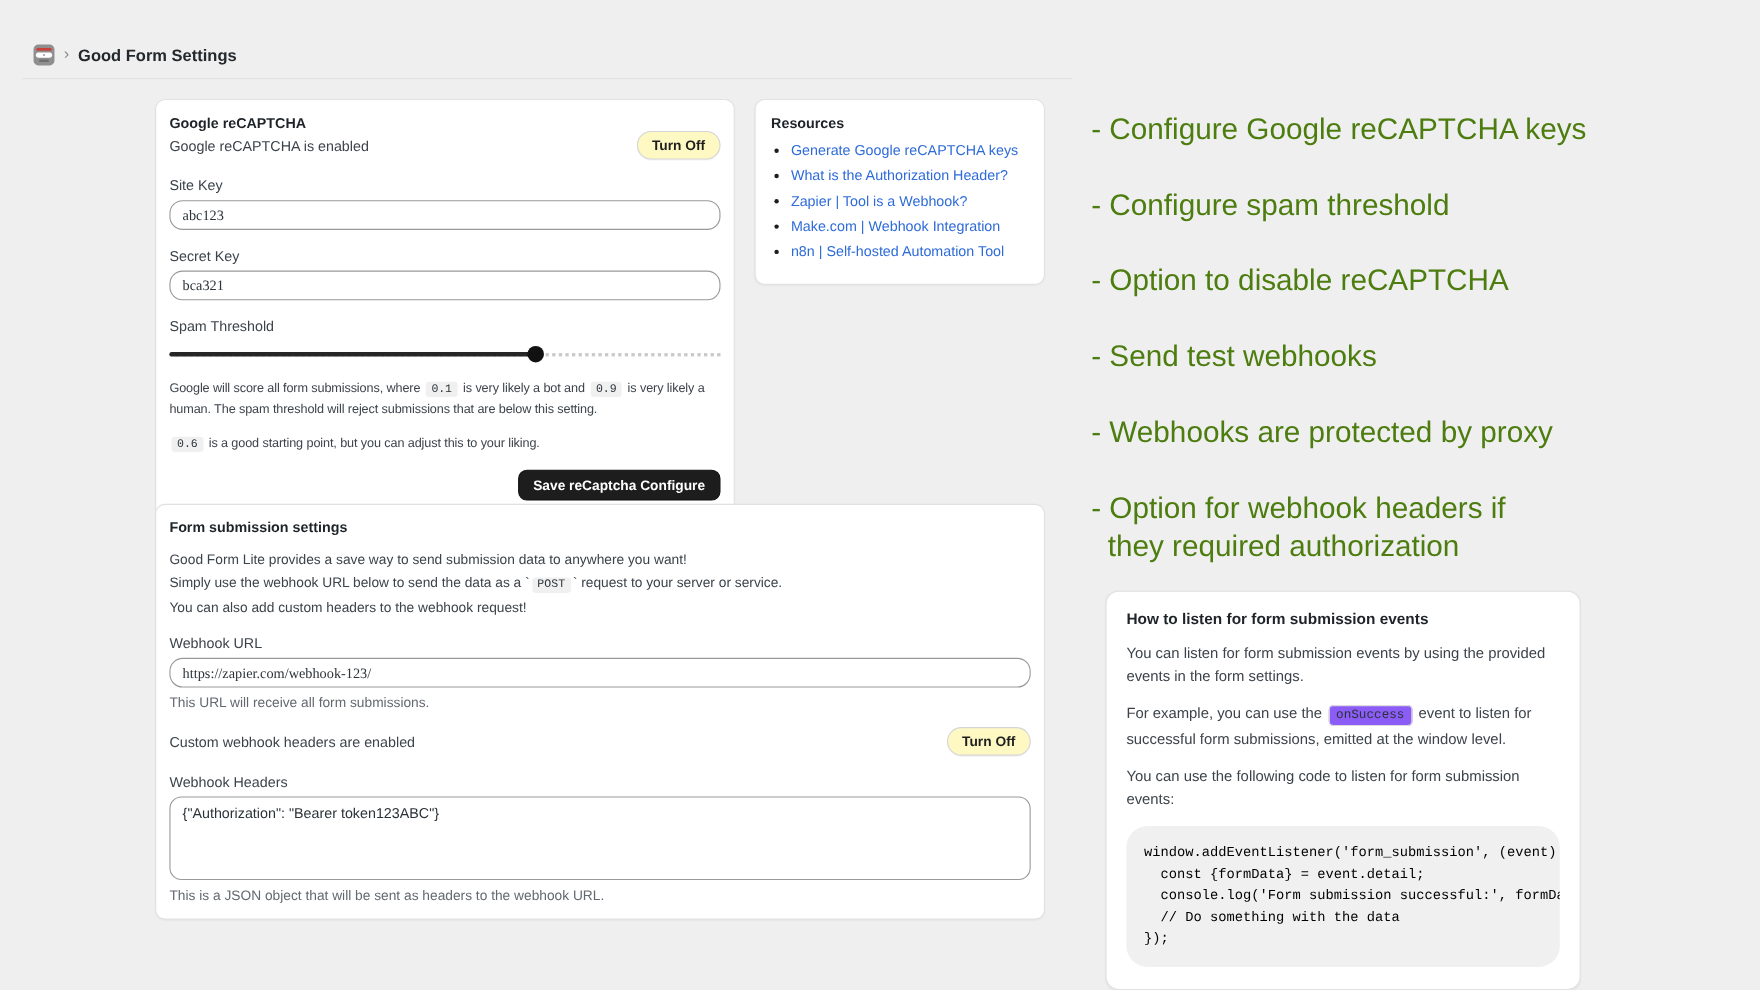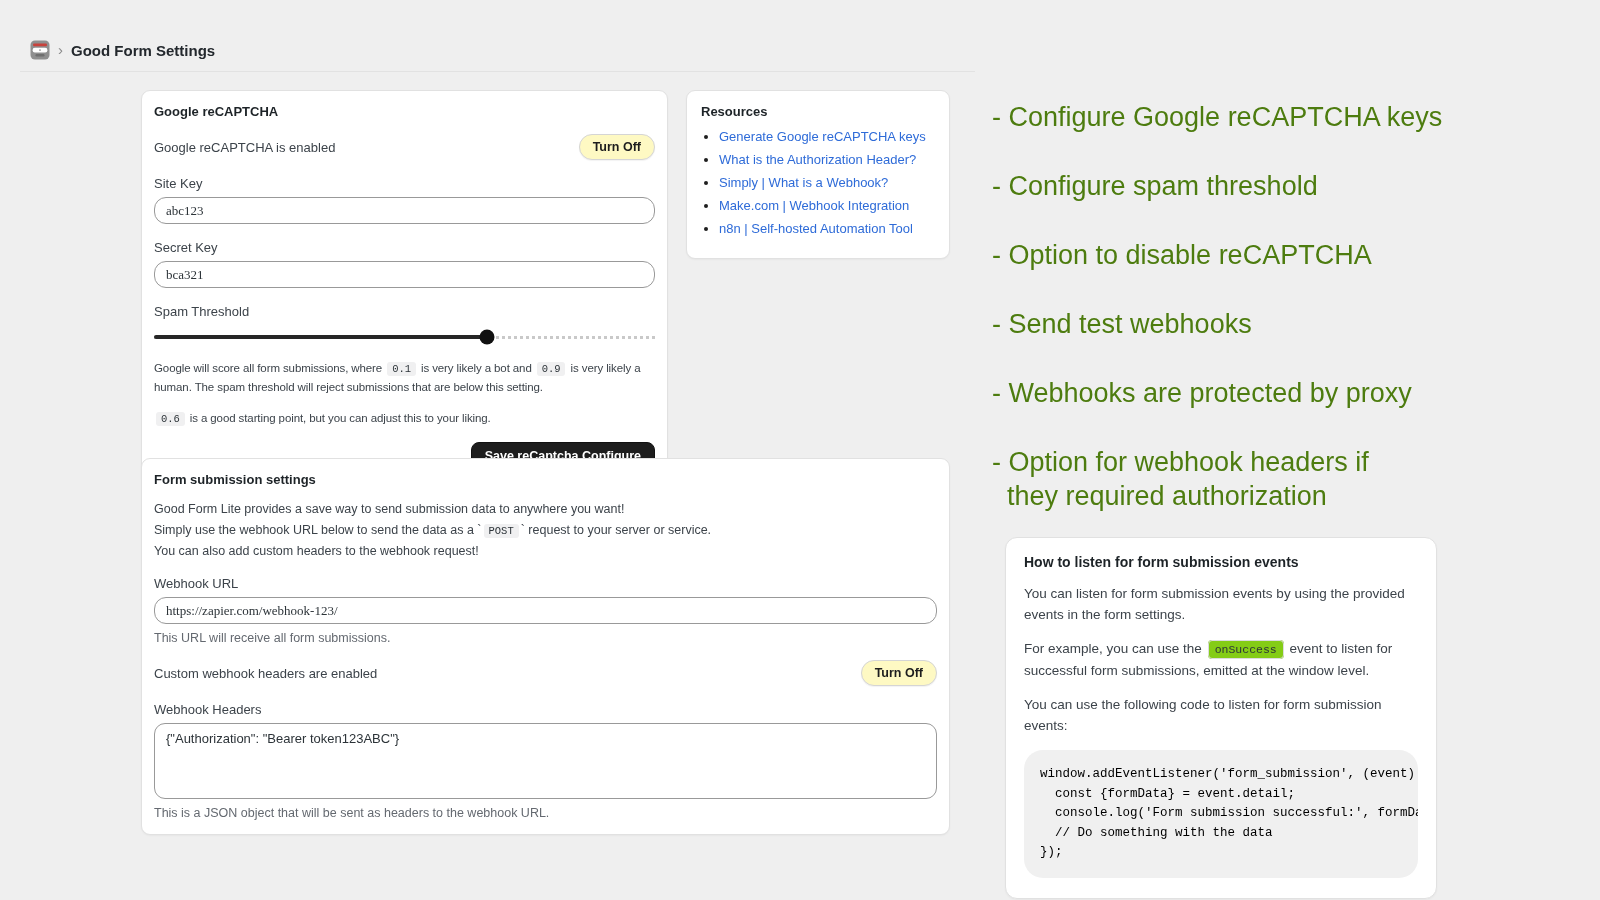--- a/index.html
+++ b/index.html
@@ -86,21 +86,21 @@
   #notes { position:absolute; left:992px; top:100px; width:600px; }
   .note-item {
     font-size:27px; line-height:34px; color:#4d7c0f; margin-bottom:35px; white-space:pre-wrap;
   }
 
   
   .howto-title { font-size:14px; font-weight:bold; color:#1d2327; }
   .howto-p { font-size:13.5px; line-height:21px; color:#3c434a; margin-top:13px; }
   .chip-lg {
     font-family:"Liberation Mono", monospace; font-size:11.5px; color:#2c3338;
-    background:#84cc16; border:1px solid #dcdcde; border-radius:4px; padding:2px 6px; margin:0 2px;
+    background:#8b5cf6; border:1px solid #dcdcde; border-radius:4px; padding:2px 6px; margin:0 2px;
     white-space:nowrap;
   }
   .code-block {
     margin-top:14px; background:#f0f0f0; border-radius:19px; padding:15px 16px;
     font-family:"Liberation Mono", monospace; font-size:12.5px; line-height:19.5px;
     color:#000000; white-space:pre; overflow:hidden;
   }
 </style>
 </head>
 <body>
@@ -116,21 +116,21 @@
     </svg>
   </span>
   <span class="crumb-sep">›</span>
   <span class="page-title">Good Form Settings</span>
 </div>
 <div class="top-divider"></div>
 
 <div class="card" id="recaptcha-card">
   <div class="card-title">Google reCAPTCHA</div>
 
-  <div class="row" style="margin-top:15px;gap:20px;">
+  <div class="row" style="gap:20px;">
     <span class="status-text">Google reCAPTCHA is enabled</span>
     <span class="spacer"></span>
     <button class="btn-outline">Turn Off</button>
   </div>
 
   <label class="field-label">Site Key</label>
   <input class="text-input" type="text" value="abc123" style="">
 
   <label class="field-label">Secret Key</label>
   <input class="text-input" type="text" value="bca321" style="">
@@ -149,21 +149,21 @@
   <div class="save-row">
     <button class="btn-dark">Save reCaptcha Configure</button>
   </div>
 </div>
 
 <div class="card" id="resources-card">
   <div class="card-title">Resources</div>
   <ul class="res-list">
     <li><a class="res-link">Generate Google reCAPTCHA keys</a></li>
     <li><a class="res-link">What is the Authorization Header?</a></li>
-    <li><a class="res-link">Simply | What is a Webhook?</a></li>
+    <li><a class="res-link">Zapier | Tool is a Webhook?</a></li>
     <li><a class="res-link">Make.com | Webhook Integration</a></li>
     <li><a class="res-link">n8n | Self-hosted Automation Tool</a></li>
   </ul>
 </div>
 
 <div class="card" id="form-card">
   <div class="card-title">Form submission settings</div>
 
   <p class="intro">Good Form Lite provides a save way to send submission data to anywhere you want!</p>
   <p class="intro"><span>Simply use the webhook URL below to send the data as a `</span><span class="chip">POST</span><span>` request to your server or service.</span></p>

